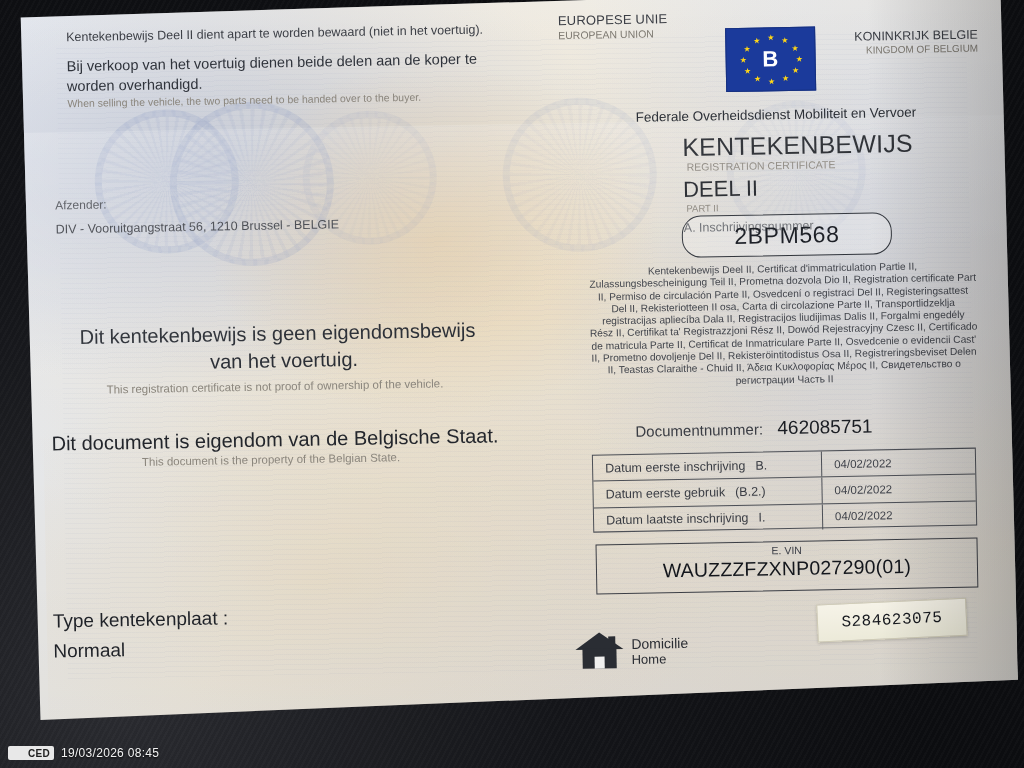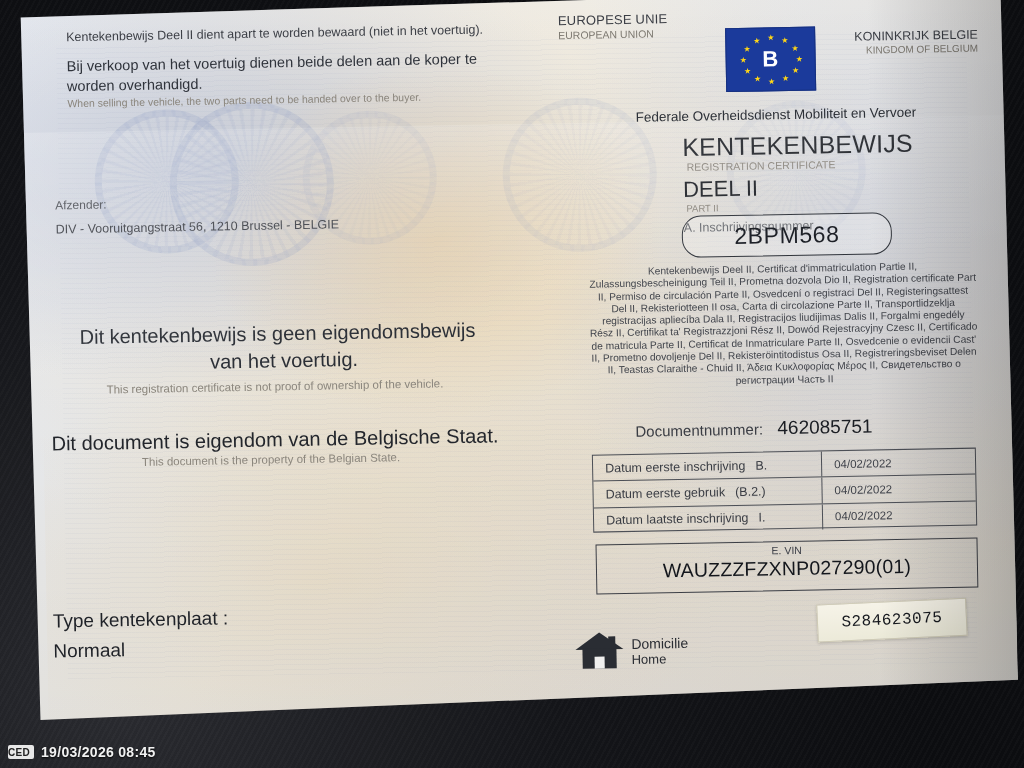--- a/index.html
+++ b/index.html
@@ -280,31 +280,30 @@
     align-items: center;
     gap: 7px;
     z-index: 30;
   }
   #stamp .badge {
     background: #e8e8e8;
     color: #222;
     font-family: "Liberation Sans", sans-serif;
     font-size: 10px;
     font-weight: bold;
-    padding: 2px 4px 1px 0;
+    padding: 2px 4px 1px 20px;
     border-radius: 2px;
     letter-spacing: .3px;
     line-height: 11px;
   }
   #stamp .ts {
     color: #f2f2f2;
-    font-size: 14px;
+    font-size: 12px;
     letter-spacing: .3px;
     text-shadow: 0 1px 2px rgba(0,0,0,.9);
-    font-weight: bold;
   }
 
   
   #glare {
     position: absolute;
     left: -10%; top: 18%;
     width: 130%; height: 42%;
     background: linear-gradient(172deg, rgba(255,255,255,0.20) 0%, rgba(255,255,255,0.0) 60%);
     pointer-events: none;
   }

